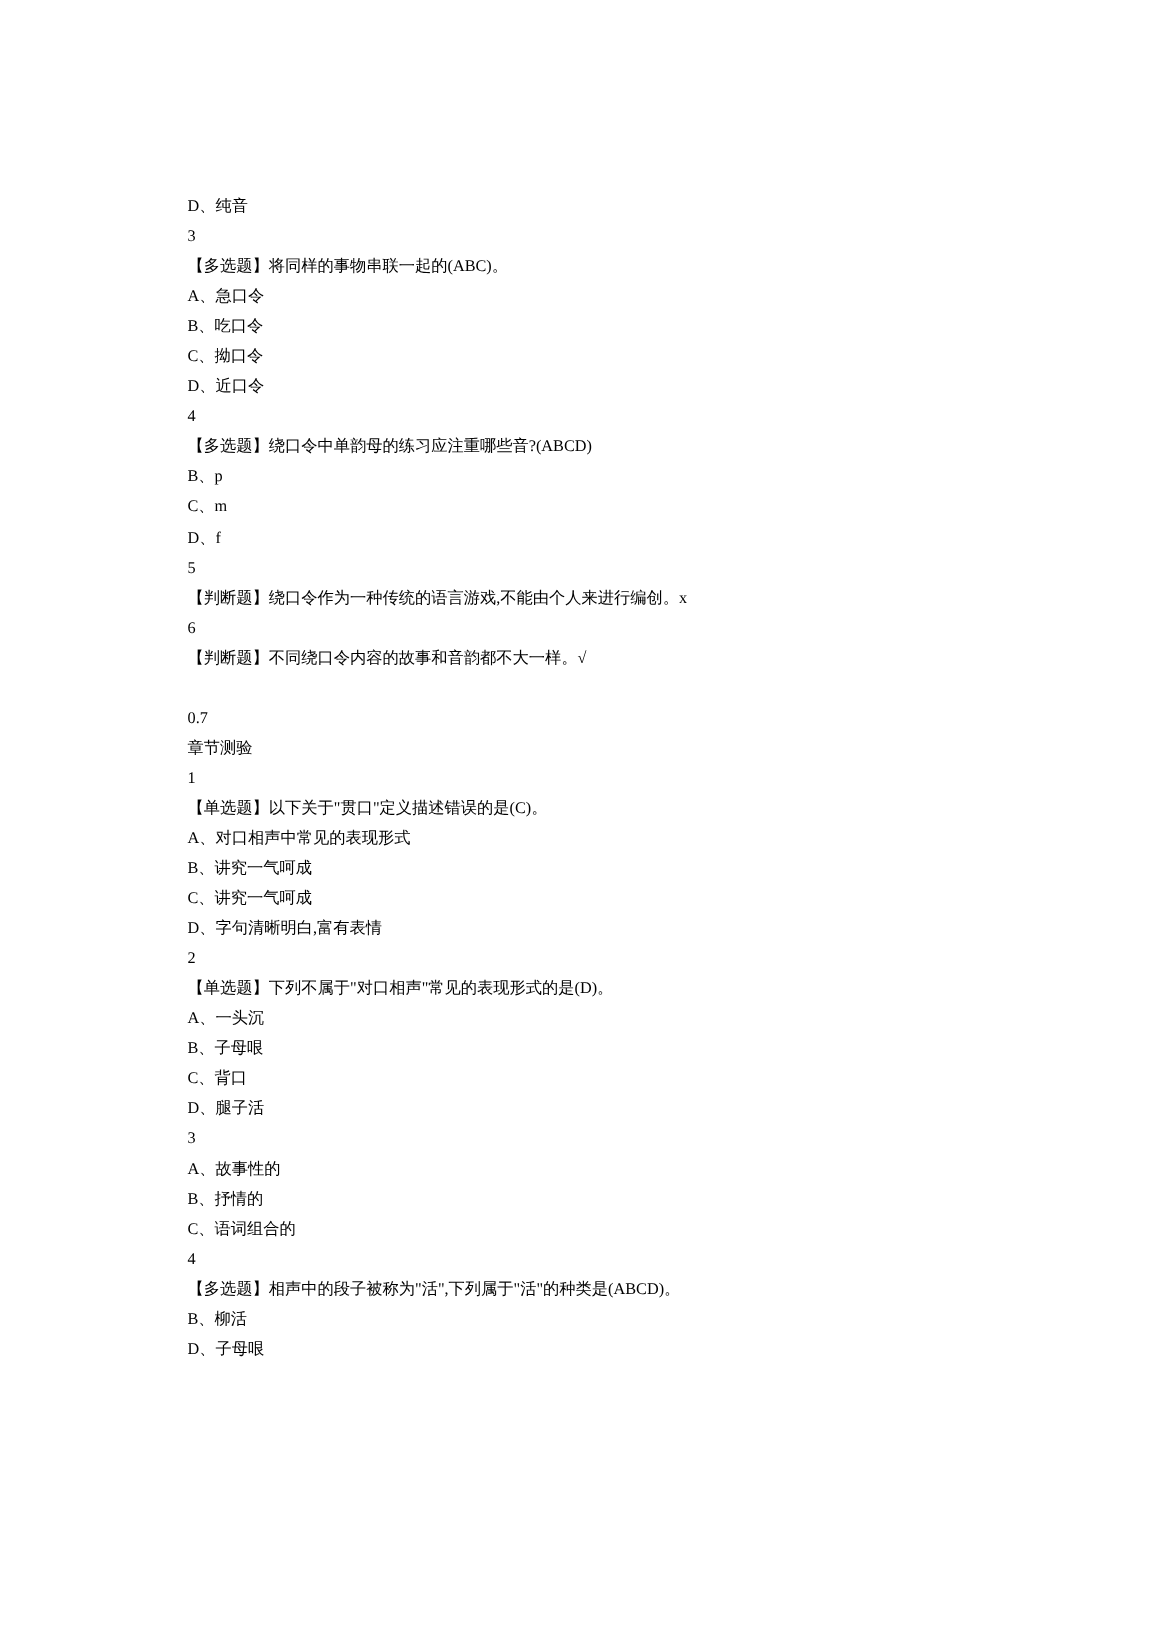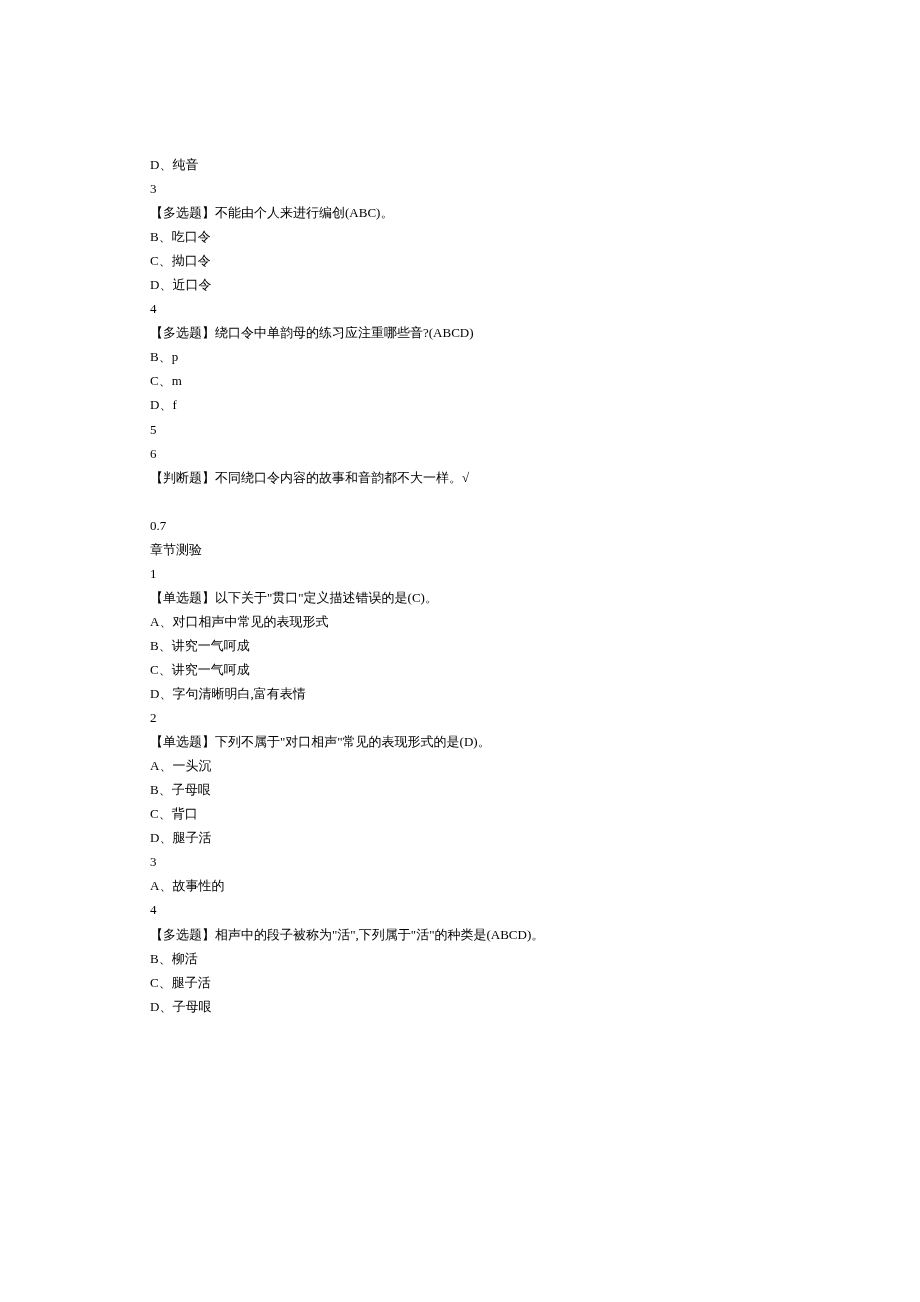--- a/index.html
+++ b/index.html
@@ -24,47 +24,50 @@
   .blank {
     height: 1.85em;
   }
 </style>
 </head>
 <body>
 
 <div class="page">
   <div class="line">D、纯音</div>
   <div class="line">3</div>
-  <div class="line">【多选题】不能由个人来进行编创(ABC)。</div>
+  <div class="line">【多选题】将同样的事物串联一起的(ABC)。</div>
+  <div class="line">A、急口令</div>
   <div class="line">B、吃口令</div>
   <div class="line">C、拗口令</div>
   <div class="line">D、近口令</div>
   <div class="line">4</div>
   <div class="line">【多选题】绕口令中单韵母的练习应注重哪些音?(ABCD)</div>
   <div class="line">B、p</div>
   <div class="line">C、m</div>
   <div class="line">D、f</div>
   <div class="line">5</div>
+  <div class="line">【判断题】绕口令作为一种传统的语言游戏,不能由个人来进行编创。x</div>
   <div class="line">6</div>
   <div class="line">【判断题】不同绕口令内容的故事和音韵都不大一样。√</div>
   <div class="blank"></div>
   <div class="line">0.7</div>
   <div class="line">章节测验</div>
   <div class="line">1</div>
   <div class="line">【单选题】以下关于"贯口"定义描述错误的是(C)。</div>
   <div class="line">A、对口相声中常见的表现形式</div>
   <div class="line">B、讲究一气呵成</div>
   <div class="line">C、讲究一气呵成</div>
   <div class="line">D、字句清晰明白,富有表情</div>
   <div class="line">2</div>
   <div class="line">【单选题】下列不属于"对口相声"常见的表现形式的是(D)。</div>
   <div class="line">A、一头沉</div>
   <div class="line">B、子母哏</div>
   <div class="line">C、背口</div>
   <div class="line">D、腿子活</div>
   <div class="line">3</div>
   <div class="line">A、故事性的</div>
+  <div class="line">B、抒情的</div>
+  <div class="line">C、语词组合的</div>
   <div class="line">4</div>
   <div class="line">【多选题】相声中的段子被称为"活",下列属于"活"的种类是(ABCD)。</div>
   <div class="line">B、柳活</div>
-  <div class="line">C、腿子活</div>
   <div class="line">D、子母哏</div>
 </div>
 
 </body></html>

